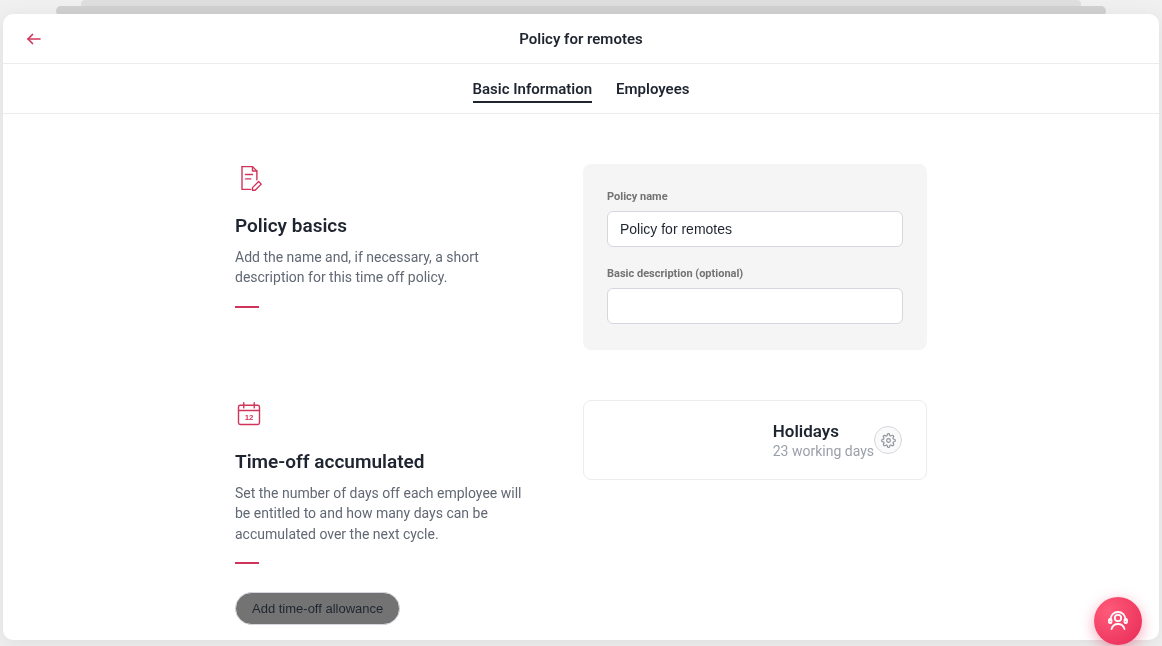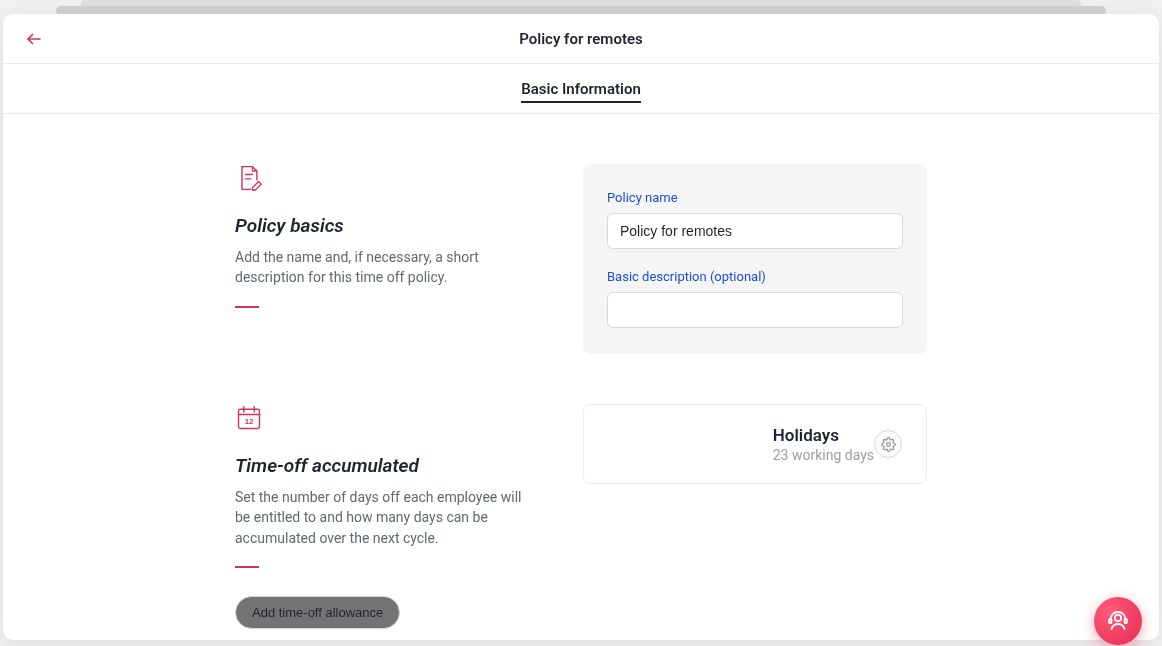--- a/index.html
+++ b/index.html
@@ -117,21 +117,20 @@
       height: 28px;
       color: #d1345b;
       margin-bottom: 22px;
       text-align: right;
     }
     .section-left h2 {
       font-size: 19px;
       font-weight: 600;
       color: #1f2530;
       margin-bottom: 10px;
-      font-style: italic;
     }
     .section-left p {
       font-size: 14px;
       line-height: 1.45;
       color: #616874;
       margin-bottom: 18px;
     }
     .section-left .accent-line {
       width: 24px;
       height: 2px;
@@ -152,23 +151,23 @@
       flex: 1;
     }
     .form-card {
       background: #f5f5f6;
       border-radius: 8px;
       padding: 26px 24px;
     }
     .form-group { margin-bottom: 20px; }
     .form-group:last-child { margin-bottom: 0; }
     .form-label {
-      font-size: 13px;
-      color: #1d4ed8;
-      font-weight: 400;
+      font-size: 11px;
+      color: #737373;
+      font-weight: 700;
       display: block;
       margin-bottom: 8px;
     }
     .form-input {
       width: 100%;
       height: 36px;
       padding: 0 12px;
       border: 1px solid #d4d7dd;
       border-radius: 6px;
       background: #fff;
@@ -232,20 +231,21 @@
       <svg width="18" height="18" viewBox="0 0 24 24" fill="none" stroke="currentColor" stroke-width="2.2" stroke-linecap="round" stroke-linejoin="round">
         <line x1="20" y1="12" x2="4" y2="12"></line>
         <polyline points="10 18 4 12 10 6"></polyline>
       </svg>
     </div>
     <div class="modal-title">Policy for remotes</div>
   </div>
 
   <div class="tabs">
     <div class="tab active">Basic Information</div>
+    <div class="tab">Employees</div>
   </div>
 
   <div class="content">
 
     <div class="section-row">
       <div class="section-left">
         <div class="icon-wrap">
           <svg width="28" height="28" viewBox="0 0 32 32" fill="none" stroke="currentColor" stroke-width="1.6" stroke-linecap="round" stroke-linejoin="round">
             <path d="M8 3 L20 3 L25 8 L25 18"></path>
             <path d="M20 3 L20 8 L25 8"></path>

